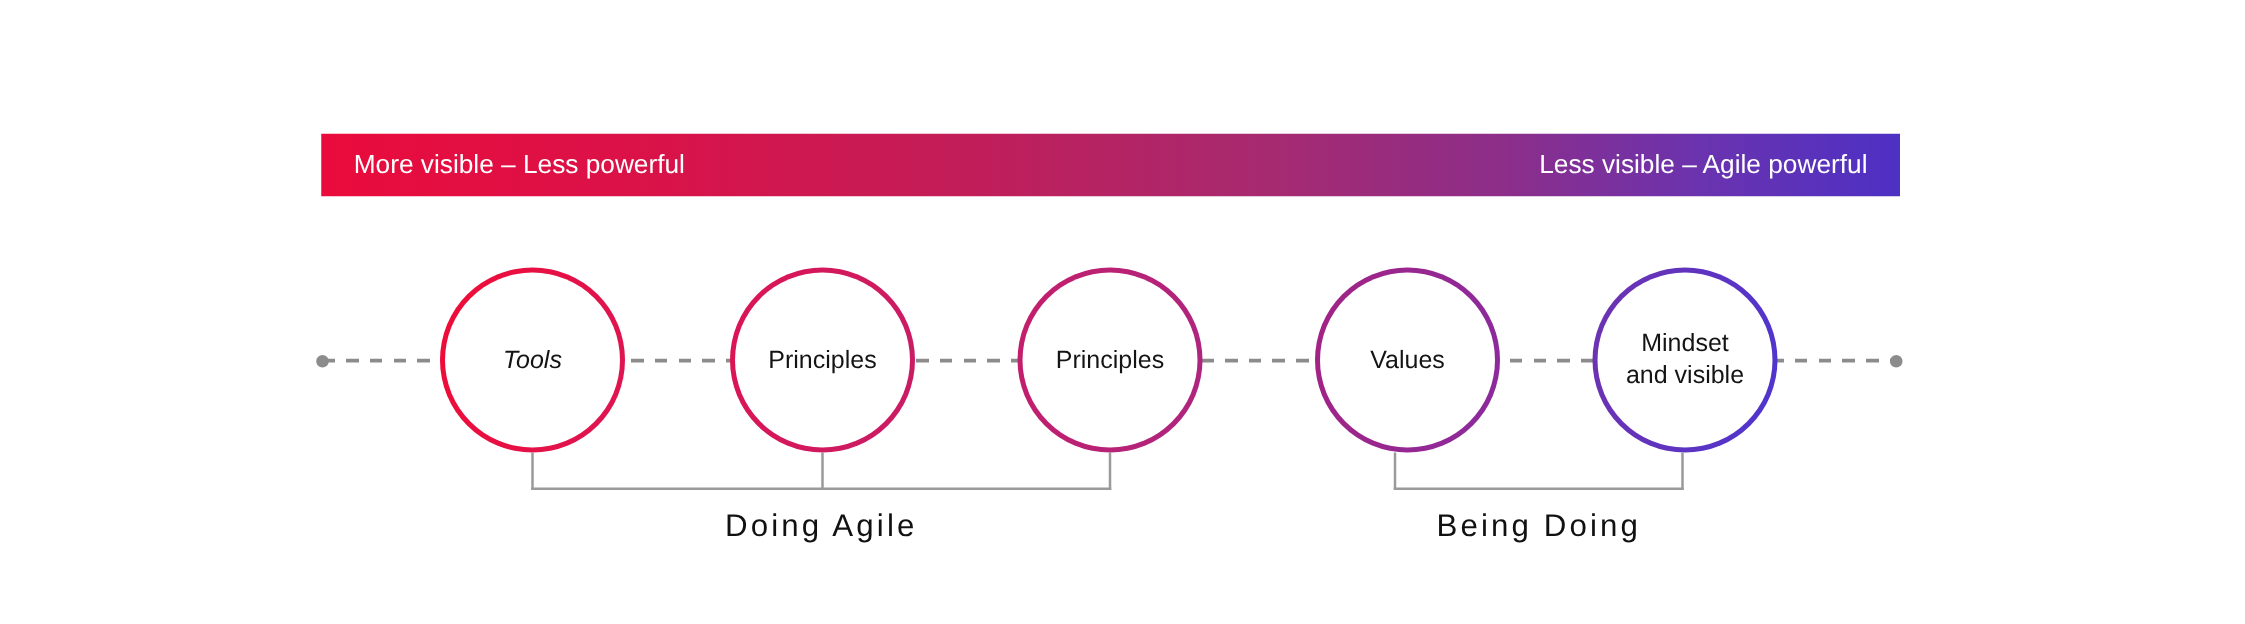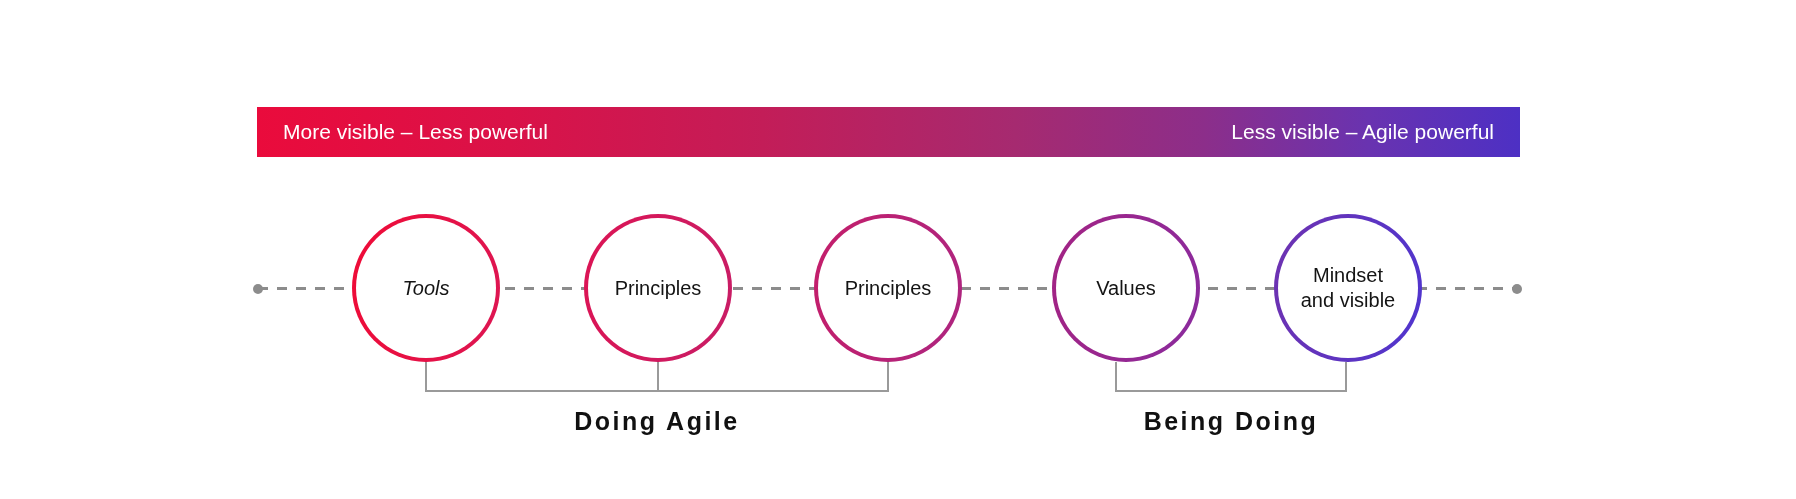--- a/index.html
+++ b/index.html
@@ -95,21 +95,21 @@
     border-left: 2px solid #9a9a9a;
   }
 
   
   .group-label {
     position: absolute;
     top: 407px;
     width: 420px;
     text-align: center;
     font-size: 25px;
-    font-weight: bold;
+    font-weight: normal;
     letter-spacing: 2.5px;
     color: #111111;
   }
 </style>
 </head>
 <body>
 
 <div class="stage">
 
   <div class="banner">

